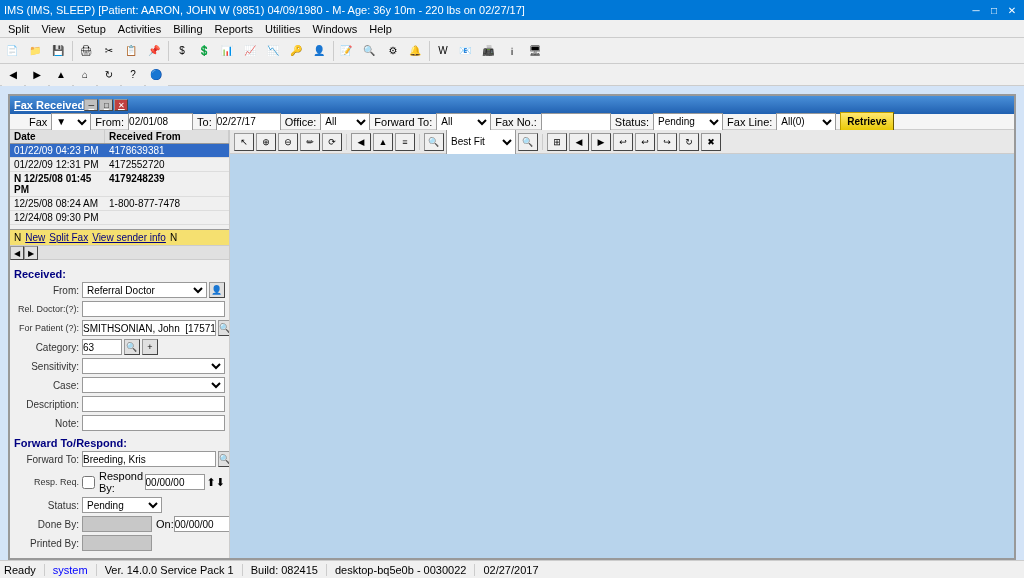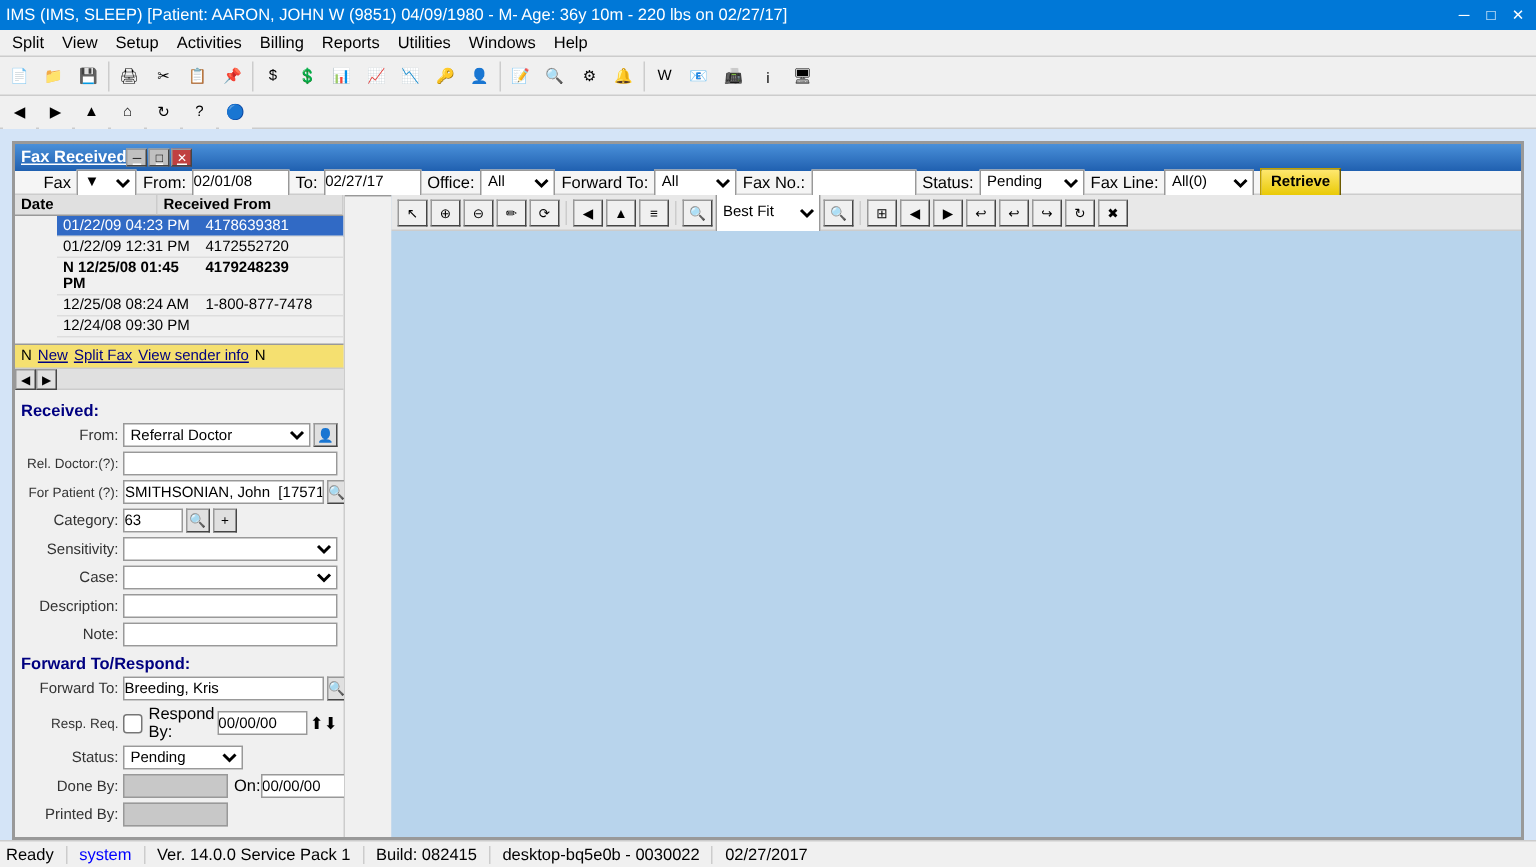--- a/index.html
+++ b/index.html
@@ -36,21 +36,21 @@
 
     
     .left-panel { width: 220px; background: #f0f0f0; border-right: 1px solid #ccc; display: flex; flex-direction: column; }
 
     
     .list-area { flex: 0 0 auto; height: 100px; overflow: hidden; border-bottom: 1px solid #999; }
     .list-header { display: flex; background: #e0e0e0; border-bottom: 1px solid #999; }
     .list-col-header { padding: 1px 4px; border-right: 1px solid #ccc; font-weight: bold; font-size: 10px; }
     .list-col-date { width: 95px; }
     .list-col-from { flex: 1; }
-    .list-row { display: flex; cursor: pointer; border-bottom: 1px solid #ddd; margin-left: 28px; }
+    .list-row { display: flex; cursor: pointer; border-bottom: 1px solid #ddd; }
     .list-row.selected { background: #316AC5; color: white; }
     .list-cell { padding: 1px 4px; font-size: 10px; overflow: hidden; }
     .list-cell.date { width: 95px; }
     .list-cell.from { flex: 1; }
     .bold-row { font-weight: bold; }
 
     
     .context-strip { background: #f5e070; height: 16px; display: flex; align-items: center; padding: 0 4px; gap: 4px; border-bottom: 1px solid #ccc; font-size: 10px; }
     .ctx-item { cursor: pointer; color: #000080; text-decoration: underline; font-size: 10px; }
     .ctx-n { font-size: 10px; }
@@ -75,21 +75,21 @@
     .doc-input { height: 28px; font-size: 10px; border: 1px solid #999; background: white; width: 60px; }
 
     
     .status-bar { background: #f0f0f0; height: 18px; display: flex; align-items: center; padding: 0 4px; border-top: 1px solid #ccc; font-size: 10px; gap: 8px; }
     .status-section { border-right: 1px solid #ccc; padding-right: 8px; }
 
     .full-window { display: flex; flex-direction: column; height: 578px; background: #d4e4f7; }
 
     .fax-content { display: flex; flex-direction: column; flex: 1; overflow: hidden; }
 
-    .panels-row { display: flex; flex: 1; overflow: hidden; gap: 31px; }
+    .panels-row { display: flex; flex: 1; overflow: hidden; }
 
     select { appearance: auto; }
     input[type="text"] { outline: none; }
 
     .golden-btn { background: linear-gradient(to bottom, #ffe870, #e8c800); border: 1px outset #c0a000; font-weight: bold; }
 
     .doc-page { flex: 1; background: #b8d4ec; }
   </style>
 </head>
 <body>

